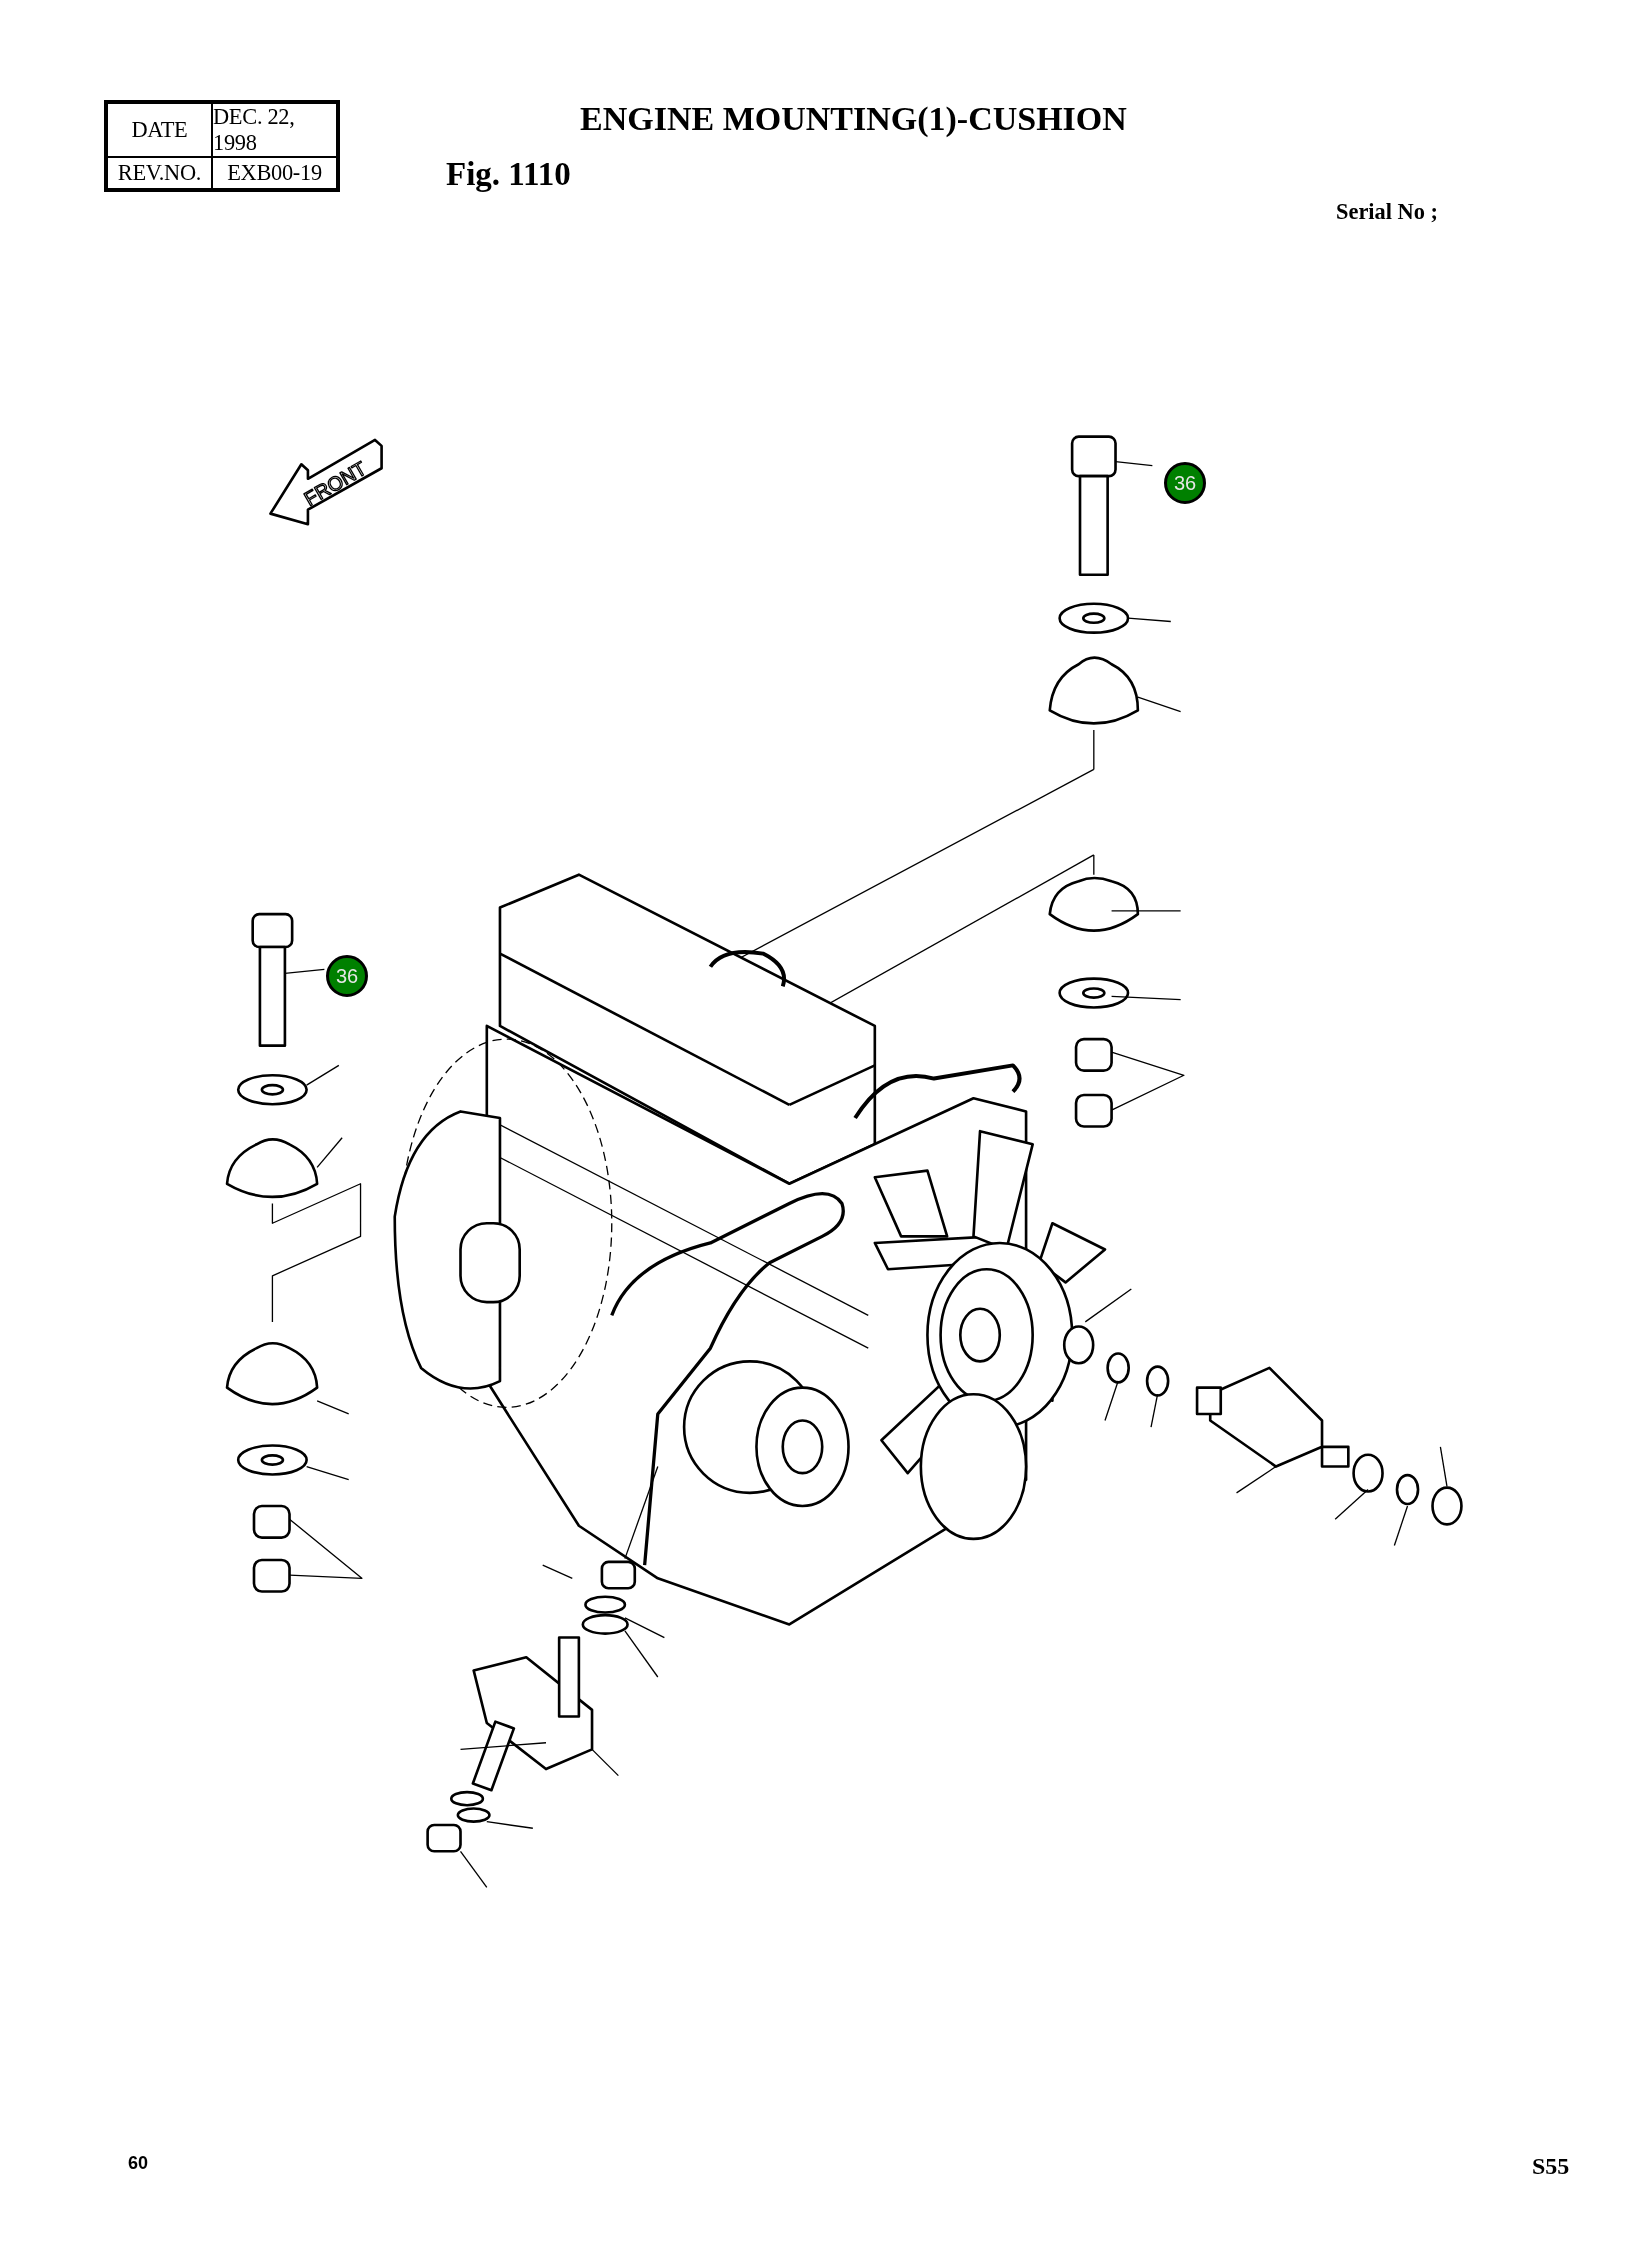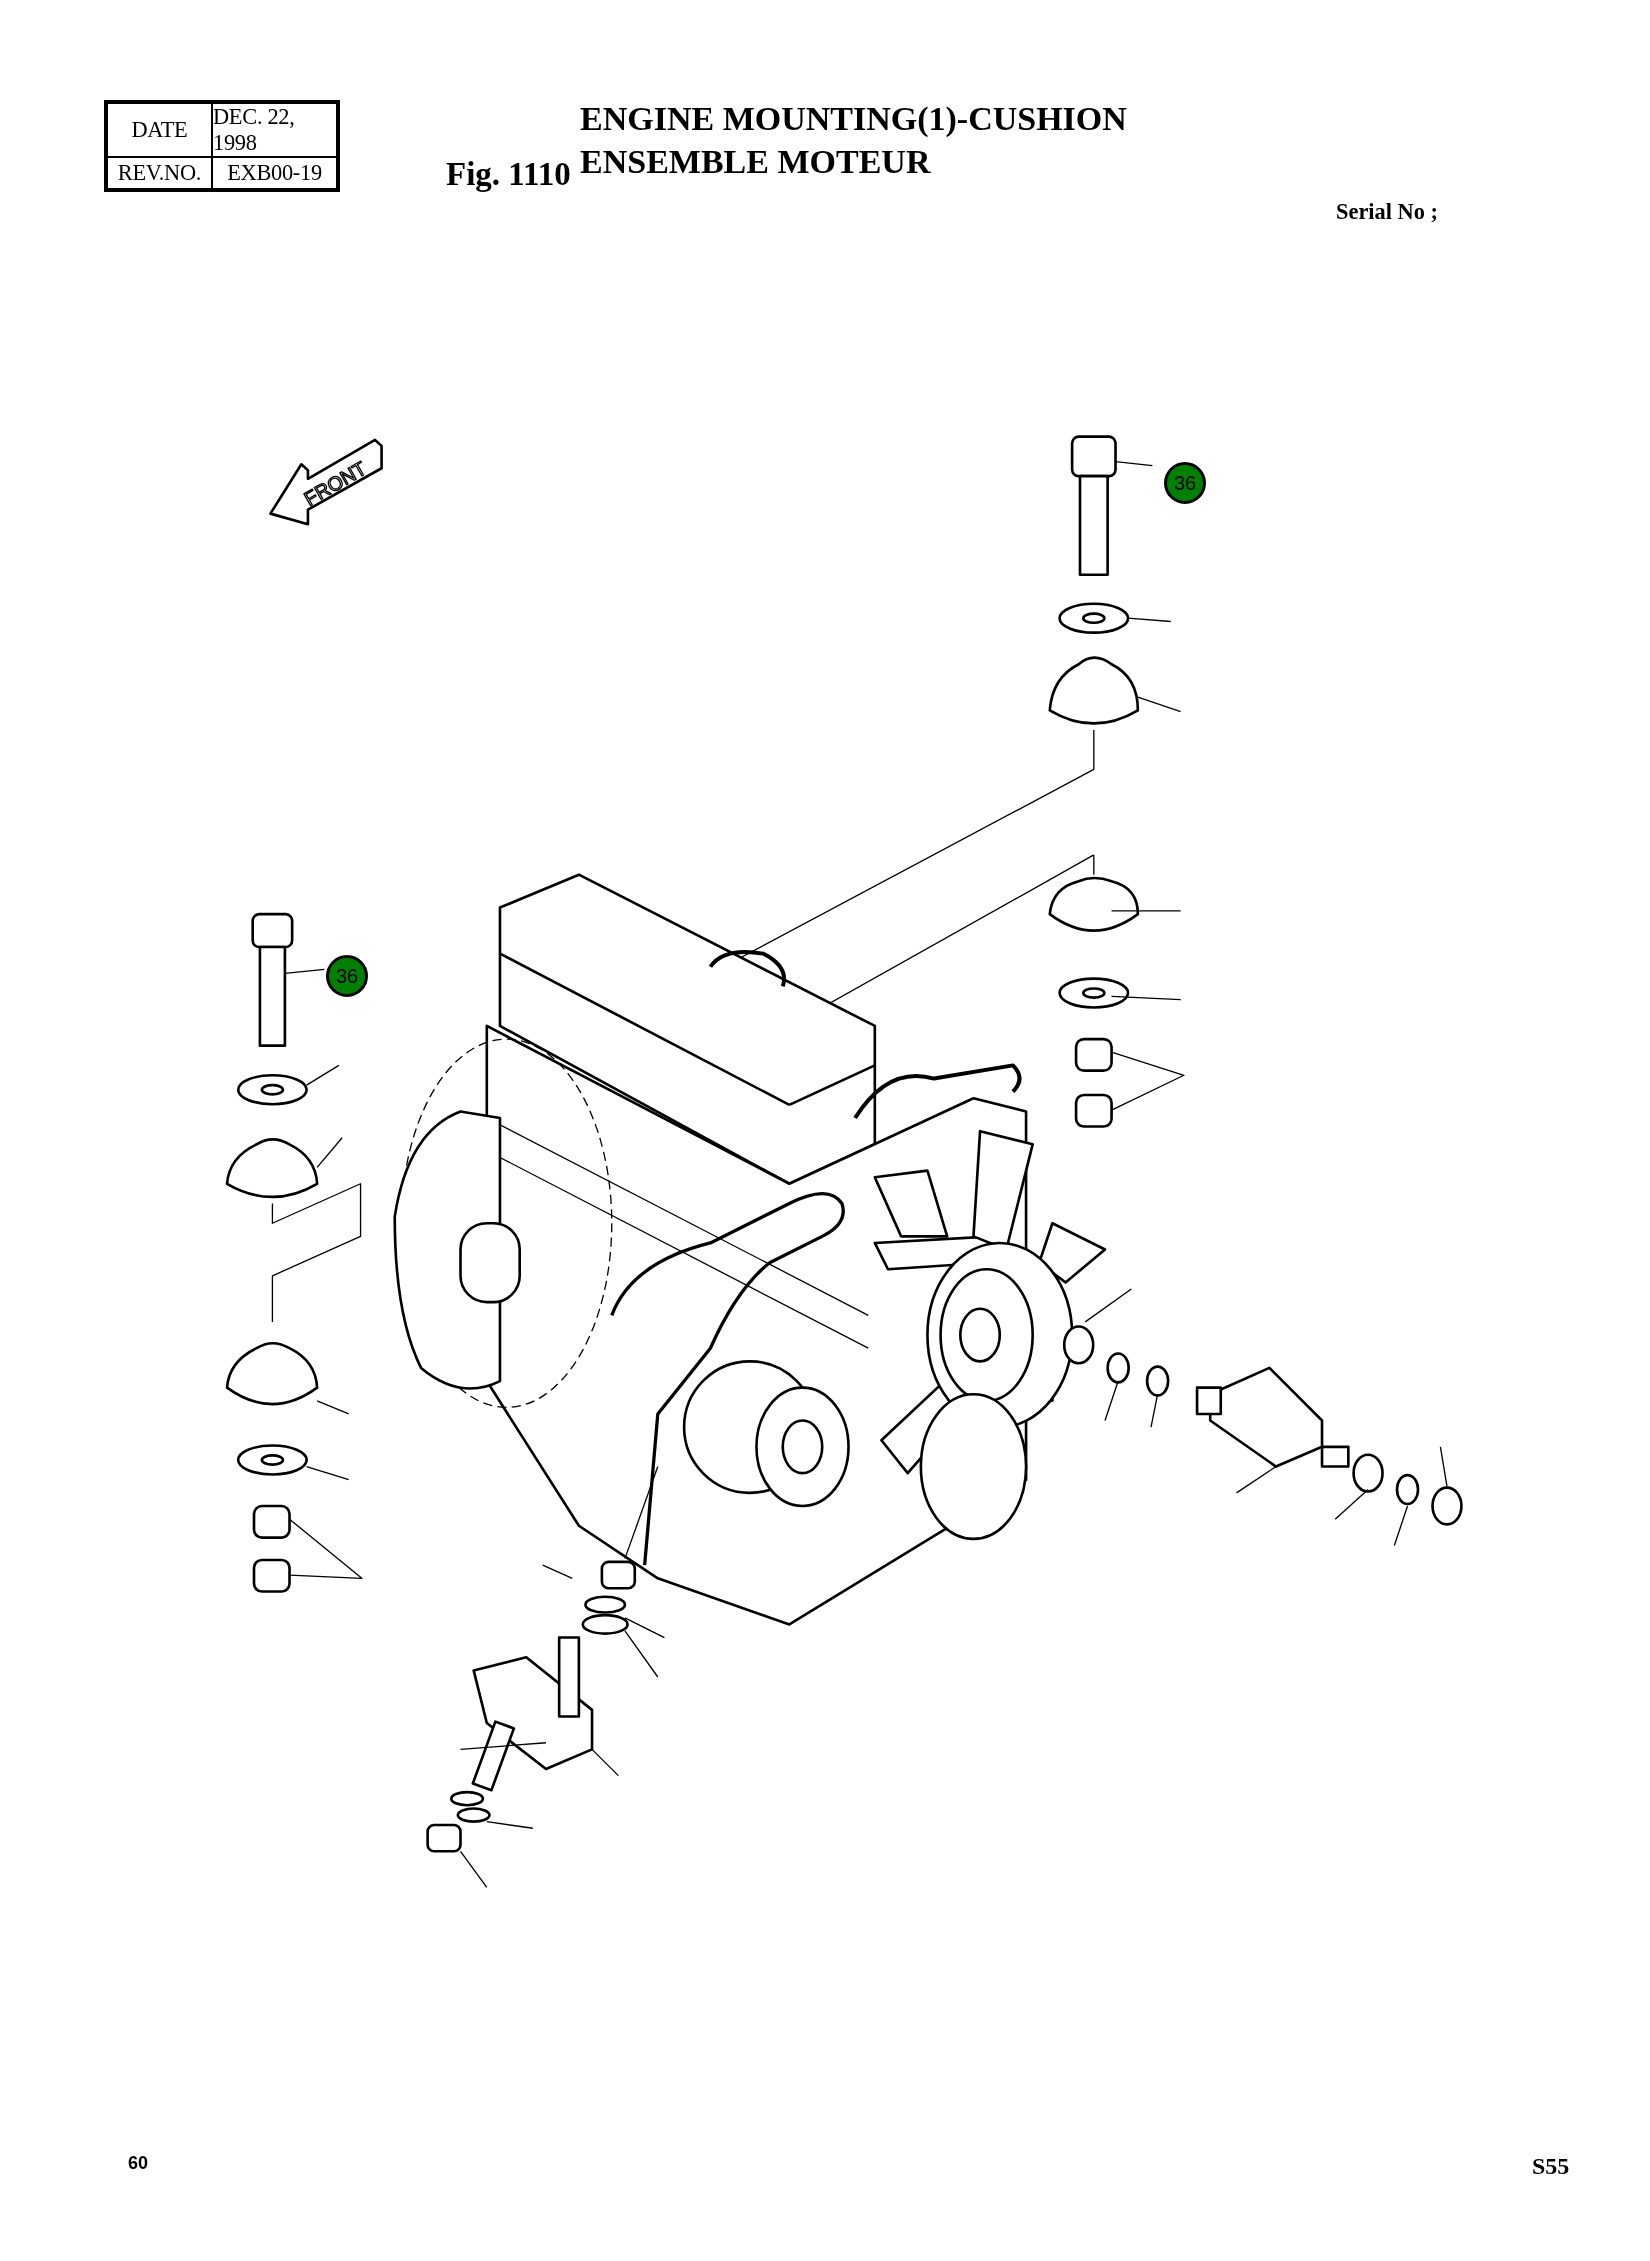--- a/index.html
+++ b/index.html
@@ -5,36 +5,35 @@
   html, body { margin:0; padding:0; background:#ffffff; }
   body { width:1651px; height:2261px; position:relative; overflow:hidden; font-family:"Liberation Serif", serif; color:#000; }
   .rev-table { position:absolute; left:104px; top:100px; width:236px; height:92px; border:3.3px solid #000; box-sizing:border-box; display:grid; grid-template-columns:105px 1fr; grid-template-rows:1fr 1fr; }
   .rev-table .cell { border:1px solid #000; display:flex; align-items:center; justify-content:center; font-size:22.4px; letter-spacing:-0.3px; }
   .fig-label { position:absolute; left:446px; top:124px; font-size:33px; font-weight:bold;margin-top:32px; }
   .title-block { position:absolute; left:580px; top:97px; font-size:34px; font-weight:bold; line-height:43px; }
   .serial { position:absolute; left:1336px; top:182px; font-size:22.4px; font-weight:bold;margin-top:17px; }
   .page-no { position:absolute; left:128px; top:2153px; font-family:"Liberation Sans", sans-serif; font-size:18px; font-weight:bold; }
   .model-code { position:absolute; left:1532px; top:2153px; font-family:Liberation Serif, serif; font-size:24px; font-weight:bold; }
   .drawing { position:absolute; left:0; top:0; width:1651px; height:2261px; }
-  .callout { position:absolute; width:42px; height:42px; border-radius:50%; border:3.3px solid #000; box-sizing:border-box; display:flex; align-items:center; justify-content:center; font-family:"Liberation Sans", sans-serif; font-size:20px; color:#000000; cursor:pointer; }
+  .callout { position:absolute; width:42px; height:42px; border-radius:50%; border:3.3px solid #000; box-sizing:border-box; display:flex; align-items:center; justify-content:center; font-family:"Liberation Sans", sans-serif; font-size:20px; color:#e5e5e5; cursor:pointer; }
 </style>
 </head>
 <body>
 
 <div class="rev-table">
   <div class="cell">DATE</div>
   <div class="cell">DEC. 22, 1998</div>
   <div class="cell">REV.NO.</div>
   <div class="cell">EXB00-19</div>
 </div>
 
 <div class="fig-label">Fig. 1110</div>
 <div class="title-block">
   <div>ENGINE MOUNTING(1)-CUSHION</div>
-  <div>ENSEMBLE MOTEUR</div>
 </div>
 <div class="serial">Serial No ;</div>
 
 <svg class="drawing" viewBox="0 0 2510 3438" xmlns="http://www.w3.org/2000/svg" fill="none" stroke="#000" stroke-width="4" stroke-linejoin="round">
 
   <g>
     <polygon points="411,781 458,706 468,715 468,728 570,669 580,678 580,712 468,775 468,797" fill="#fff"></polygon>
     <text x="470" y="770" transform="rotate(-30 470 770)" font-family="Liberation Sans, sans-serif" font-size="30" fill="none" stroke="#000" stroke-width="2">FRONT</text>
   </g>
 

